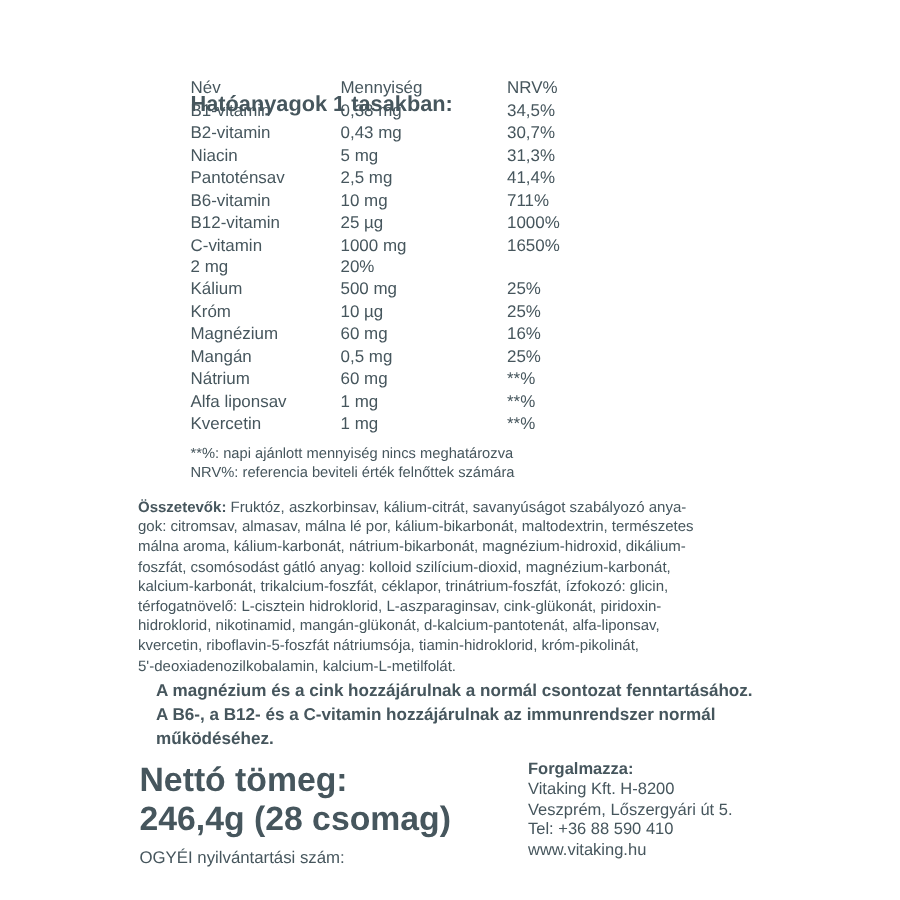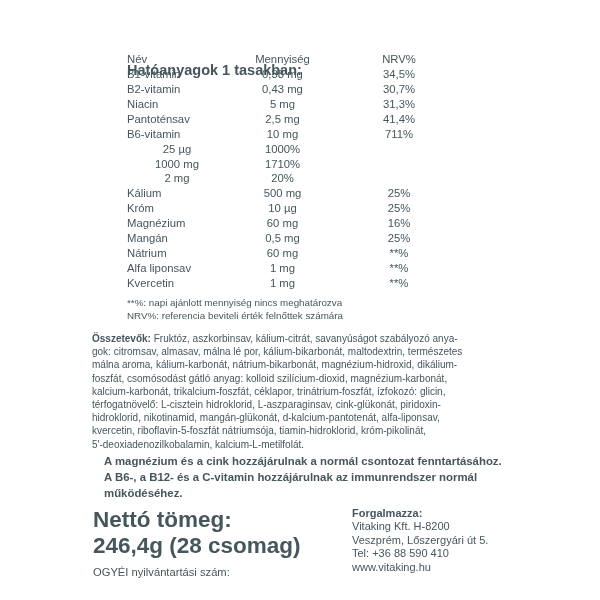--- a/index.html
+++ b/index.html
@@ -22,21 +22,21 @@
 
   .table { left:127px; top:52px; width:333px; }
   .trow {
     display:grid;
     grid-template-columns:100px 111px 122px;
     height:14.9px;
     font-size:11.3px;
     line-height:14.9px;
   }
   .trow.thead { height:15.2px; font-weight:normal; }
-  .c-amount, .c-nrv { text-align:center; }
+  .c-amount, .c-nrv { text-align:left; }
 
   .footnotes {
     left:127px; top:296px;
     font-size:9.8px; line-height:13.4px;
   }
 
   .ingredients {
     left:92px; top:332px;
     font-size:10px; line-height:13.2px;
   }
@@ -85,26 +85,28 @@
     <span class="c-name">Pantoténsav</span>
     <span class="c-amount">2,5 mg</span>
     <span class="c-nrv">41,4%</span>
   </div>
   <div class="trow">
     <span class="c-name">B6-vitamin</span>
     <span class="c-amount">10 mg</span>
     <span class="c-nrv">711%</span>
   </div>
   <div class="trow">
+    <span class="c-name">B12-vitamin</span>
     <span class="c-amount">25 µg</span>
     <span class="c-nrv">1000%</span>
   </div>
   <div class="trow">
+    <span class="c-name">C-vitamin</span>
     <span class="c-amount">1000 mg</span>
-    <span class="c-nrv">1710%</span>
+    <span class="c-nrv">1650%</span>
   </div>
   <div class="trow">
     <span class="c-amount">2 mg</span>
     <span class="c-nrv">20%</span>
   </div>
   <div class="trow">
     <span class="c-name">Kálium</span>
     <span class="c-amount">500 mg</span>
     <span class="c-nrv">25%</span>
   </div>

